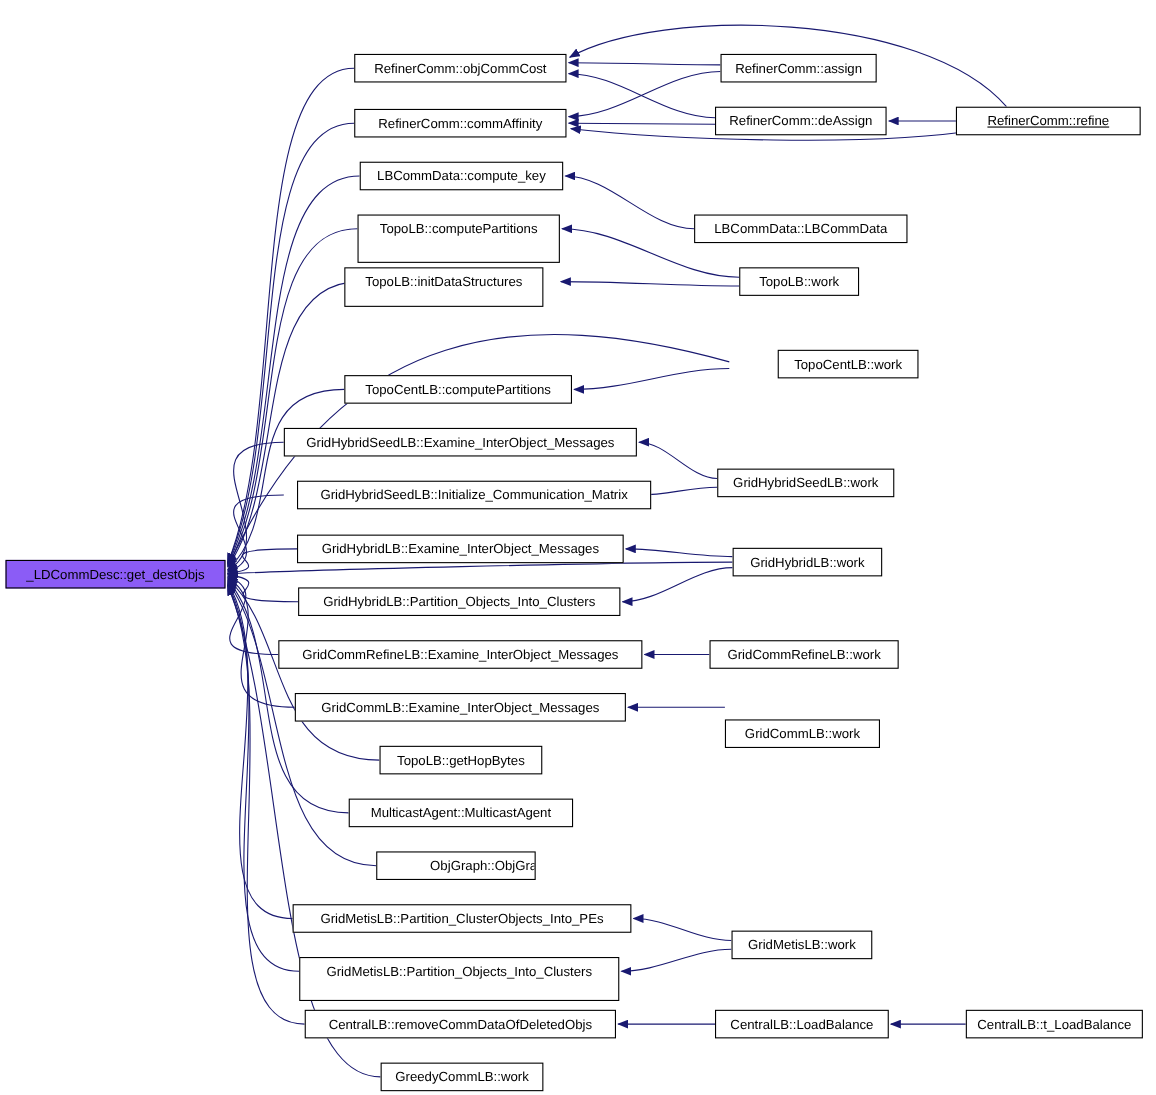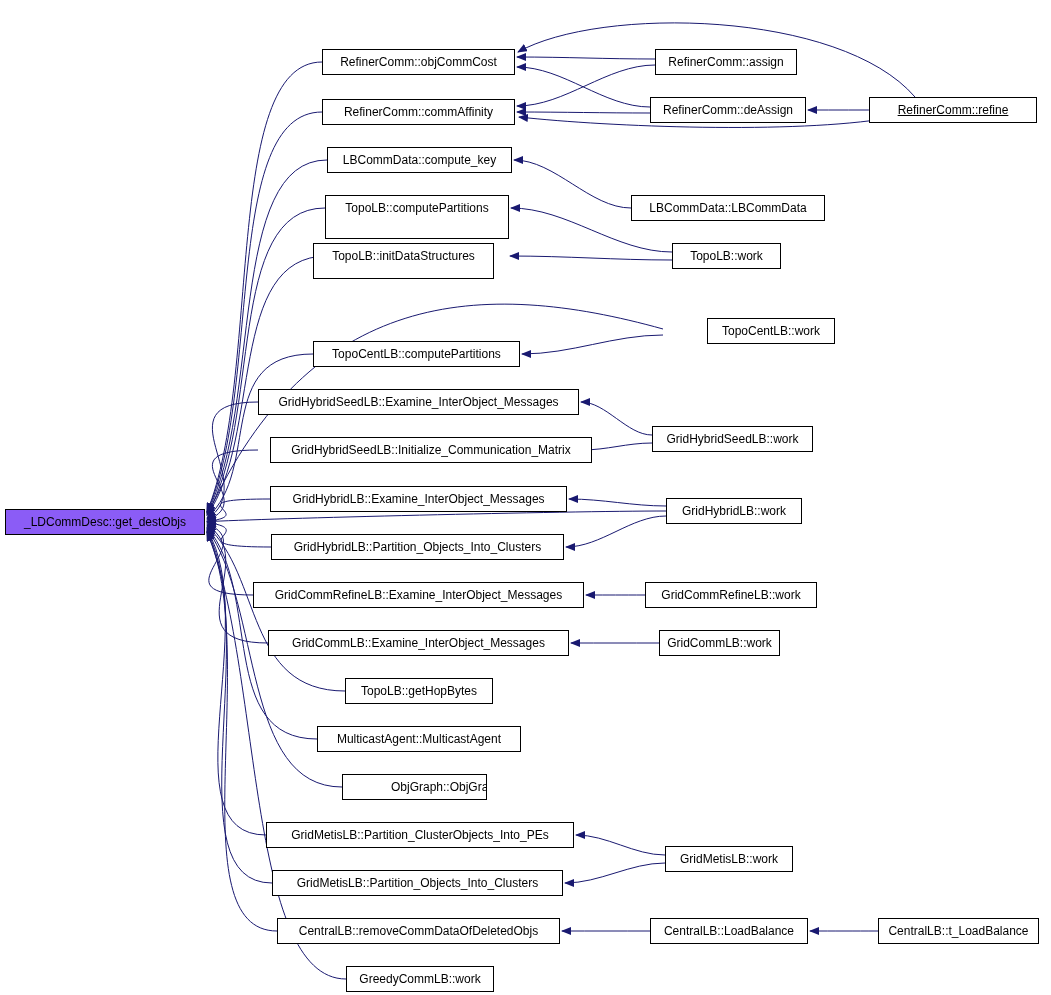--- a/index.html
+++ b/index.html
@@ -107,29 +107,29 @@
     <div class="node" style="left: 258px; top: 389px; width: 321px; height: 26px;">GridHybridSeedLB::Examine_InterObject_Messages</div>
     <div class="node" style="left: 258px; top: 437px; width: 322px; height: 26px; margin-left: 12px;">GridHybridSeedLB::Initialize_Communication_Matrix</div>
     <div class="node" style="left: 270px; top: 486px; width: 297px; height: 26px;">GridHybridLB::Examine_InterObject_Messages</div>
     <div class="node" style="left: 271px; top: 534px; width: 293px; height: 26px;">GridHybridLB::Partition_Objects_Into_Clusters</div>
     <div class="node" style="left: 253px; top: 582px; width: 331px; height: 26px;">GridCommRefineLB::Examine_InterObject_Messages</div>
     <div class="node" style="left: 268px; top: 630px; width: 301px; height: 26px;">GridCommLB::Examine_InterObject_Messages</div>
     <div class="node" style="left: 345px; top: 678px; width: 148px; height: 26px;">TopoLB::getHopBytes</div>
     <div class="node" style="left: 317px; top: 726px; width: 204px; height: 26px;">MulticastAgent::MulticastAgent</div>
     <div class="node" style="left: 342px; top: 774px; width: 145px; height: 26px; padding-left: 48px;">ObjGraph::ObjGraph</div>
     <div class="node" style="left: 266px; top: 822px; width: 308px; height: 26px;">GridMetisLB::Partition_ClusterObjects_Into_PEs</div>
-    <div class="node" style="left: 272px; top: 870px; width: 291px; height: 26px;">GridMetisLB::Partition_Objects_Into_Clusters</div>
+    <div class="node" style="left: 272px; top: 870px; width: 291px; height: 40px;">GridMetisLB::Partition_Objects_Into_Clusters</div>
     <div class="node" style="left: 277px; top: 918px; width: 283px; height: 26px;">CentralLB::removeCommDataOfDeletedObjs</div>
     <div class="node" style="left: 346px; top: 966px; width: 148px; height: 26px;">GreedyCommLB::work</div>
     <div class="node" style="left: 655px; top: 49px; width: 142px; height: 26px;">RefinerComm::assign</div>
     <div class="node" style="left: 650px; top: 97px; width: 156px; height: 26px;">RefinerComm::deAssign</div>
     <div class="node" style="left: 631px; top: 195px; width: 194px; height: 26px; text-align: center;">LBCommData::LBCommData</div>
     <div class="node" style="left: 672px; top: 243px; width: 109px; height: 26px;">TopoLB::work</div>
     <div class="node" style="left: 663px; top: 318px; width: 128px; height: 26px; margin-left: 44px;">TopoCentLB::work</div>
     <div class="node" style="left: 652px; top: 426px; width: 161px; height: 26px;">GridHybridSeedLB::work</div>
     <div class="node" style="left: 666px; top: 498px; width: 136px; height: 26px;">GridHybridLB::work</div>
     <div class="node" style="left: 645px; top: 582px; width: 172px; height: 26px;">GridCommRefineLB::work</div>
-    <div class="node" style="left: 659px; top: 630px; width: 121px; height: 26px;">GridCommLB::work</div>
+    <div class="node" style="left: 659px; top: 654px; width: 141px; height: 26px;">GridCommLB::work</div>
     <div class="node" style="left: 665px; top: 846px; width: 128px; height: 26px;">GridMetisLB::work</div>
     <div class="node" style="left: 650px; top: 918px; width: 158px; height: 26px;">CentralLB::LoadBalance</div>
     <div class="node" style="left: 869px; top: 97px; width: 168px; height: 26px; text-decoration: underline;">RefinerComm::refine</div>
     <div class="node" style="left: 878px; top: 918px; width: 161px; height: 26px;">CentralLB::t_LoadBalance</div>
   </div>
 
 </body></html>

